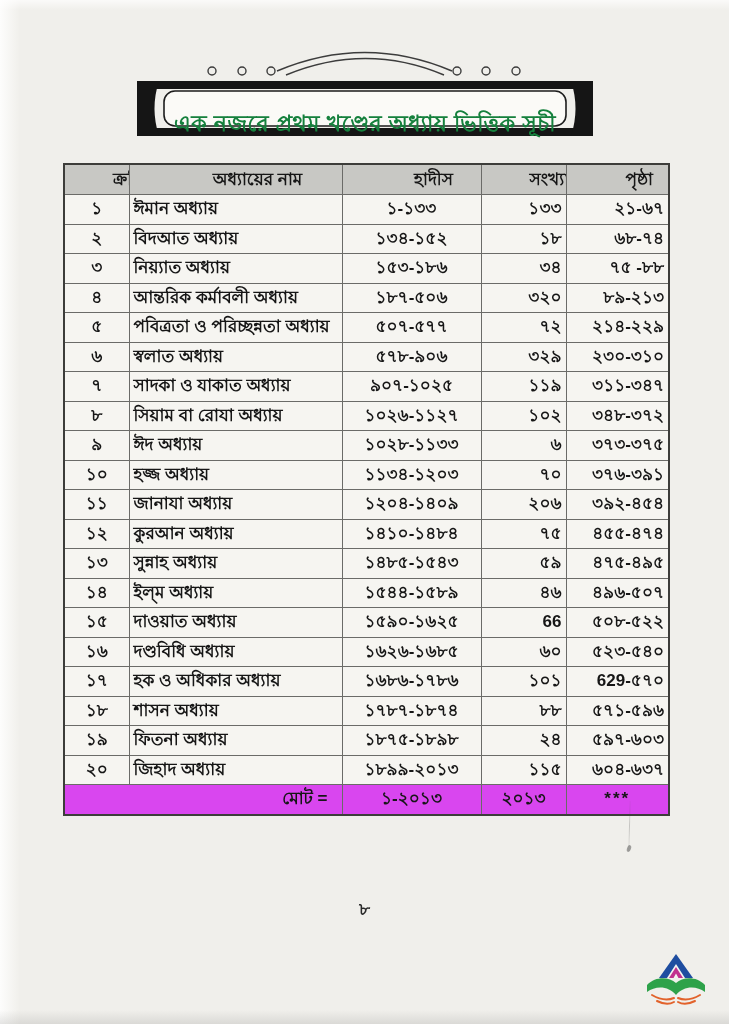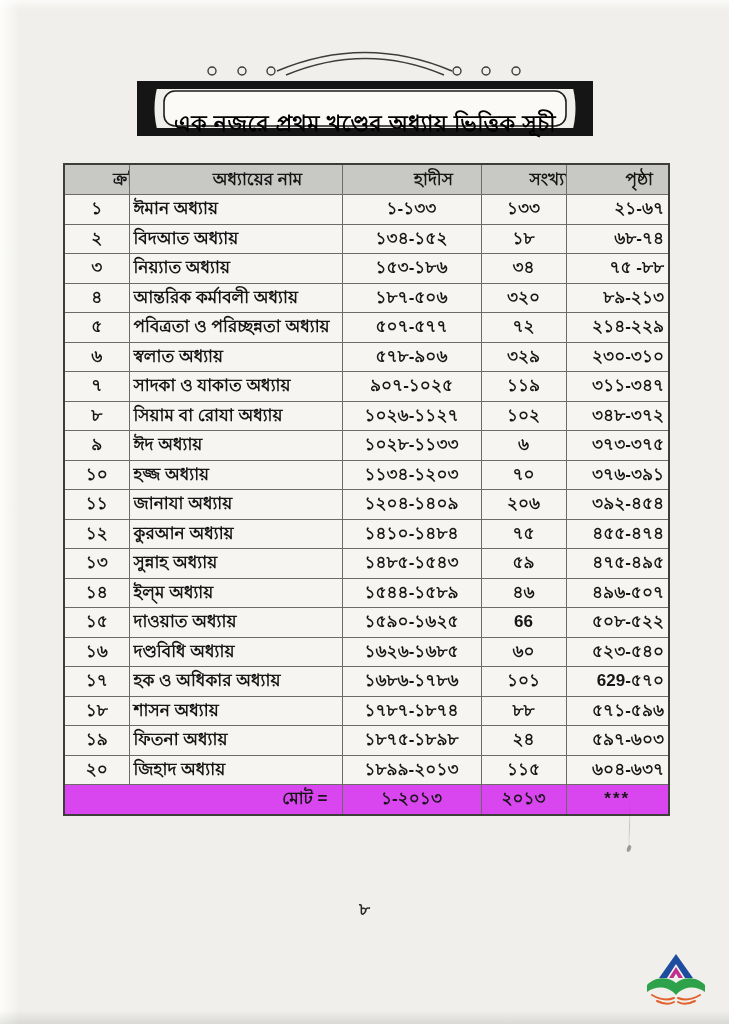--- a/index.html
+++ b/index.html
@@ -20,21 +20,21 @@
 
   
   .ornament{position:absolute;left:180px;top:36px;width:380px;height:46px;}
 
   
   .banner{position:absolute;left:137px;top:81px;width:456px;height:55px;}
   .banner svg{position:absolute;left:0;top:0;}
   .banner .title{
     position:absolute;left:24px;top:8px;right:24px;bottom:8px;
     display:flex;align-items:center;justify-content:center;
-    font-size:22px;font-weight:bold;letter-spacing:0.5px;color:#000000;
+    font-size:22px;font-weight:bold;letter-spacing:0.5px;color:#15803d;
     white-space:nowrap;
     margin-top:32px;
   }
 
   
   table.toc{
     position:absolute;left:63px;top:163px;width:605px;
     border-collapse:collapse;table-layout:fixed;
     font-size:17px;font-weight:600;color:#161616;
   }
@@ -43,21 +43,21 @@
     padding:0 4px;height:28.5px;line-height:1.05;
     overflow:hidden;white-space:nowrap;
   }
   table.toc{border:2px solid #3d3d3a;}
   table.toc thead th{
     background:#c8c8c4;font-weight:bold;text-align:center;height:29px;padding-left:48px;
   }
   td.c-serial{text-align:center;}
   td.c-name{text-align:left;padding-left:11px;}
   td.c-hadith{text-align:center;}
-  td.c-count{text-align:center;}
+  td.c-count{text-align:right;}
   td.c-page{text-align:right;padding-right:10px;}
   tbody td{background:#f6f5f1;}
   tfoot td{background:#d946ef;height:29px;}
   tfoot td.t-label{text-align:right;padding-right:14px;font-weight:bold;}
   tfoot td.t-hadith,tfoot td.t-count,tfoot td.t-stars{text-align:center;}
   tfoot td.t-stars{letter-spacing:2px;font-weight:bold;}
 
   
   .page-number{
     position:absolute;left:0;top:896px;width:729px;text-align:center;

